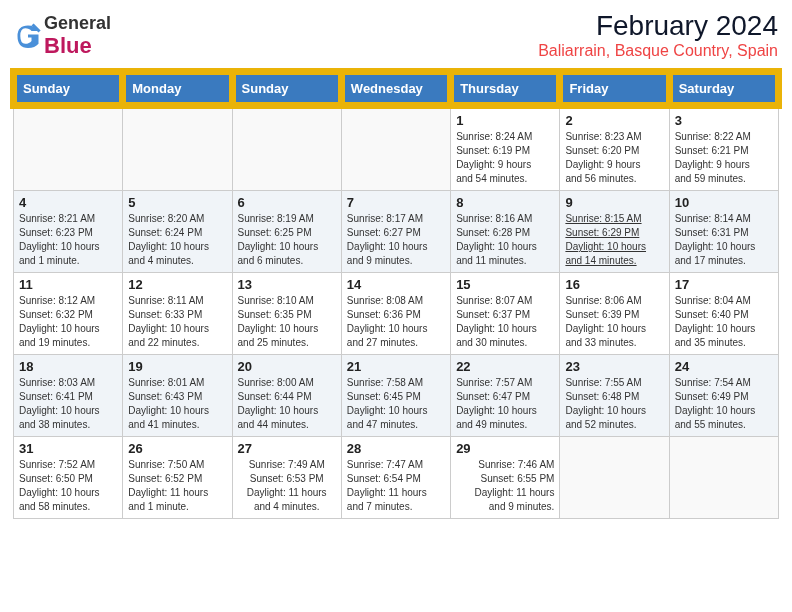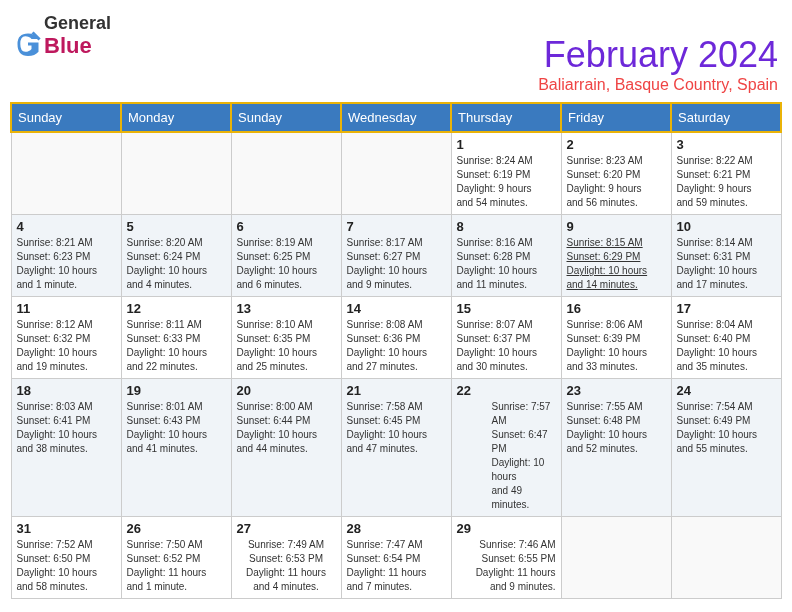--- a/index.html
+++ b/index.html
@@ -12,21 +12,21 @@
     }
     .header-area {
       display: flex;
       justify-content: space-between;
       align-items: flex-start;
       margin-bottom: 8px;
       padding: 0 4px;
     }
     .logo {
       display: flex;
-      align-items: flex-end;
+      align-items: center;
       margin-top: 4px;
     }
     .logo-text {
       display: flex;
       flex-direction: column;
       line-height: 1.1;
     }
     .logo-general {
       font-size: 18px;
       font-weight: bold;
@@ -39,42 +39,41 @@
     }
     .logo-icon {
       width: 28px;
       height: 28px;
       margin-right: 2px;
     }
     .title-area {
       text-align: right;
     }
     .calendar-title {
-      font-size: 36px;
+      font-size: 28px;
       font-weight: normal;
-      color: #6d28d9;
-      margin-top: 24px;
+      color: #0f172a;
     }
     .calendar-subtitle {
       font-size: 16px;
       color: #ef4444;
     }
     .calendar-table {
       width: 100%;
       border-collapse: collapse;
       table-layout: fixed;
     }
     .calendar-table th {
       background-color: #3a7abf;
       color: #fff;
       text-align: left;
       padding: 6px 6px;
       font-size: 13px;
-      font-weight: normal;
-      border: 2px solid #eab308;
+      font-weight: bold;
+      border: 7px solid #eab308;
     }
     .calendar-table td {
       border: 1px solid #ccc;
       vertical-align: top;
       padding: 4px 5px;
       font-size: 11px;
       color: #333;
       height: 80px;
       background: #fff;
     }
@@ -282,21 +281,21 @@
         </td>
         <td>
           <div class="day-number">21</div>
           <div class="day-info" style="white-space: pre-line;">Sunrise: 7:58 AM
 Sunset: 6:45 PM
 Daylight: 10 hours
 and 47 minutes.</div>
         </td>
         <td>
           <div class="day-number">22</div>
-          <div class="day-info" style="white-space: pre-line; margin-left: 35px;">Sunrise: 7:57 AM
+          <div class="day-info" style="white-space: pre-line;">Sunrise: 7:57 AM
 Sunset: 6:47 PM
 Daylight: 10 hours
 and 49 minutes.</div>
         </td>
         <td>
           <div class="day-number">23</div>
           <div class="day-info" style="white-space: pre-line;">Sunrise: 7:55 AM
 Sunset: 6:48 PM
 Daylight: 10 hours
 and 52 minutes.</div>

